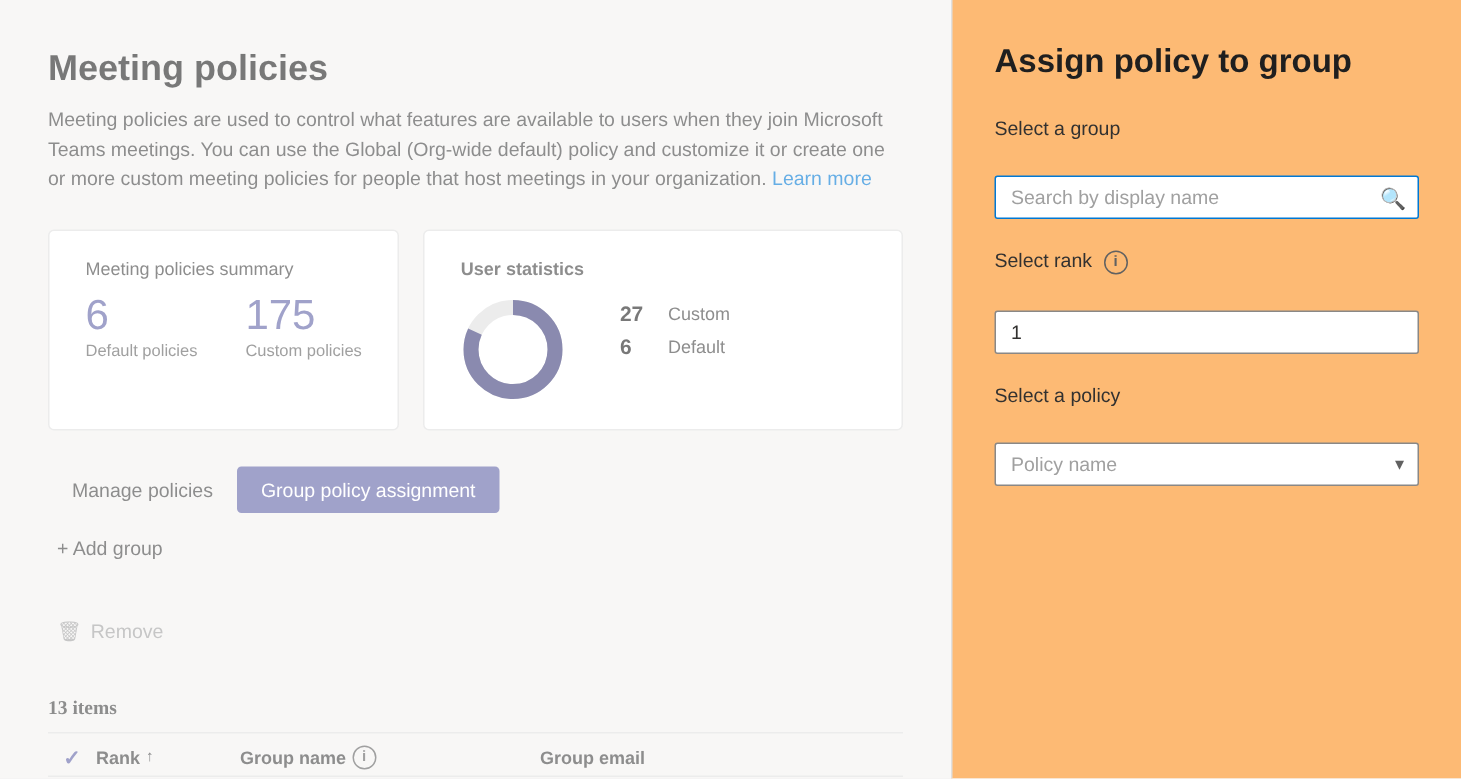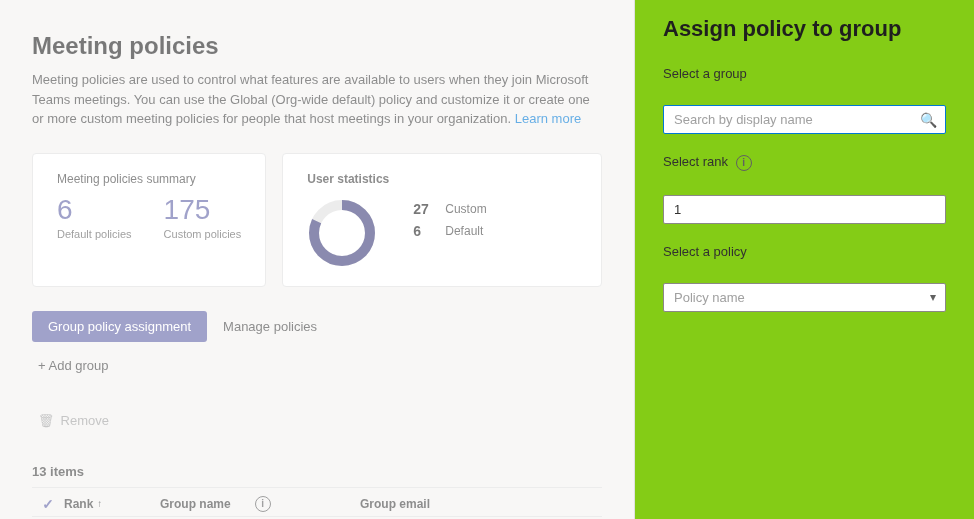--- a/index.html
+++ b/index.html
@@ -177,20 +177,21 @@
     }
 
     .toolbar-btn.disabled {
       color: #a0a0a0;
     }
 
     .items-count {
       font-size: 13px;
       color: #424242;
       font-weight: 600;
+      font-family: Liberation Serif, serif;
     }
 
     
     .table-header {
       display: flex;
       align-items: center;
       padding: 8px 0 4px 0;
       border-bottom: 1px solid #e0e0e0;
       gap: 0;
     }
@@ -212,44 +213,44 @@
       gap: 4px;
     }
 
     .th-group-name {
       width: 200px;
       font-size: 12px;
       color: #424242;
       font-weight: 600;
       display: flex;
       align-items: center;
-      gap: 20px;
+      gap: 0;
     }
 
     .th-group-email {
       width: 200px;
       font-size: 12px;
       color: #424242;
       font-weight: 600;
     }
 
     
     .overlay {
       position: absolute;
       top: 0; left: 0; right: 0; bottom: 0;
       background: rgba(255,255,255,0.4);
       pointer-events: none;
     }
 
     
     .right-panel {
       width: 340px;
-      background: #84cc16;
+      background: #fdba74;
       border-left: 1px solid #e0e0e0;
-      padding: 16px 28px;
+      padding: 28px 28px;
       display: flex;
       flex-direction: column;
       gap: 20px;
     }
 
     .panel-title {
       font-size: 22px;
       font-weight: 600;
       color: #1f1f1f;
       margin-bottom: 4px;
@@ -406,22 +407,22 @@
         </div>
         <div class="stat-legend-item">
           <span class="legend-number">6</span>
           <span>Default</span>
         </div>
       </div>
     </div>
   </div>
 
   <div class="tabs-row">
+    <button class="tab">Manage policies</button>
     <button class="tab active">Group policy assignment</button>
-    <button class="tab">Manage policies</button>
   </div>
 
   <div class="toolbar-row">
     <button class="toolbar-btn">+ Add group</button>
     <button class="toolbar-btn disabled">
       <span>🗑</span>
       <span>Remove</span>
     </button>
     <span class="items-count">13 items</span>
   </div>

